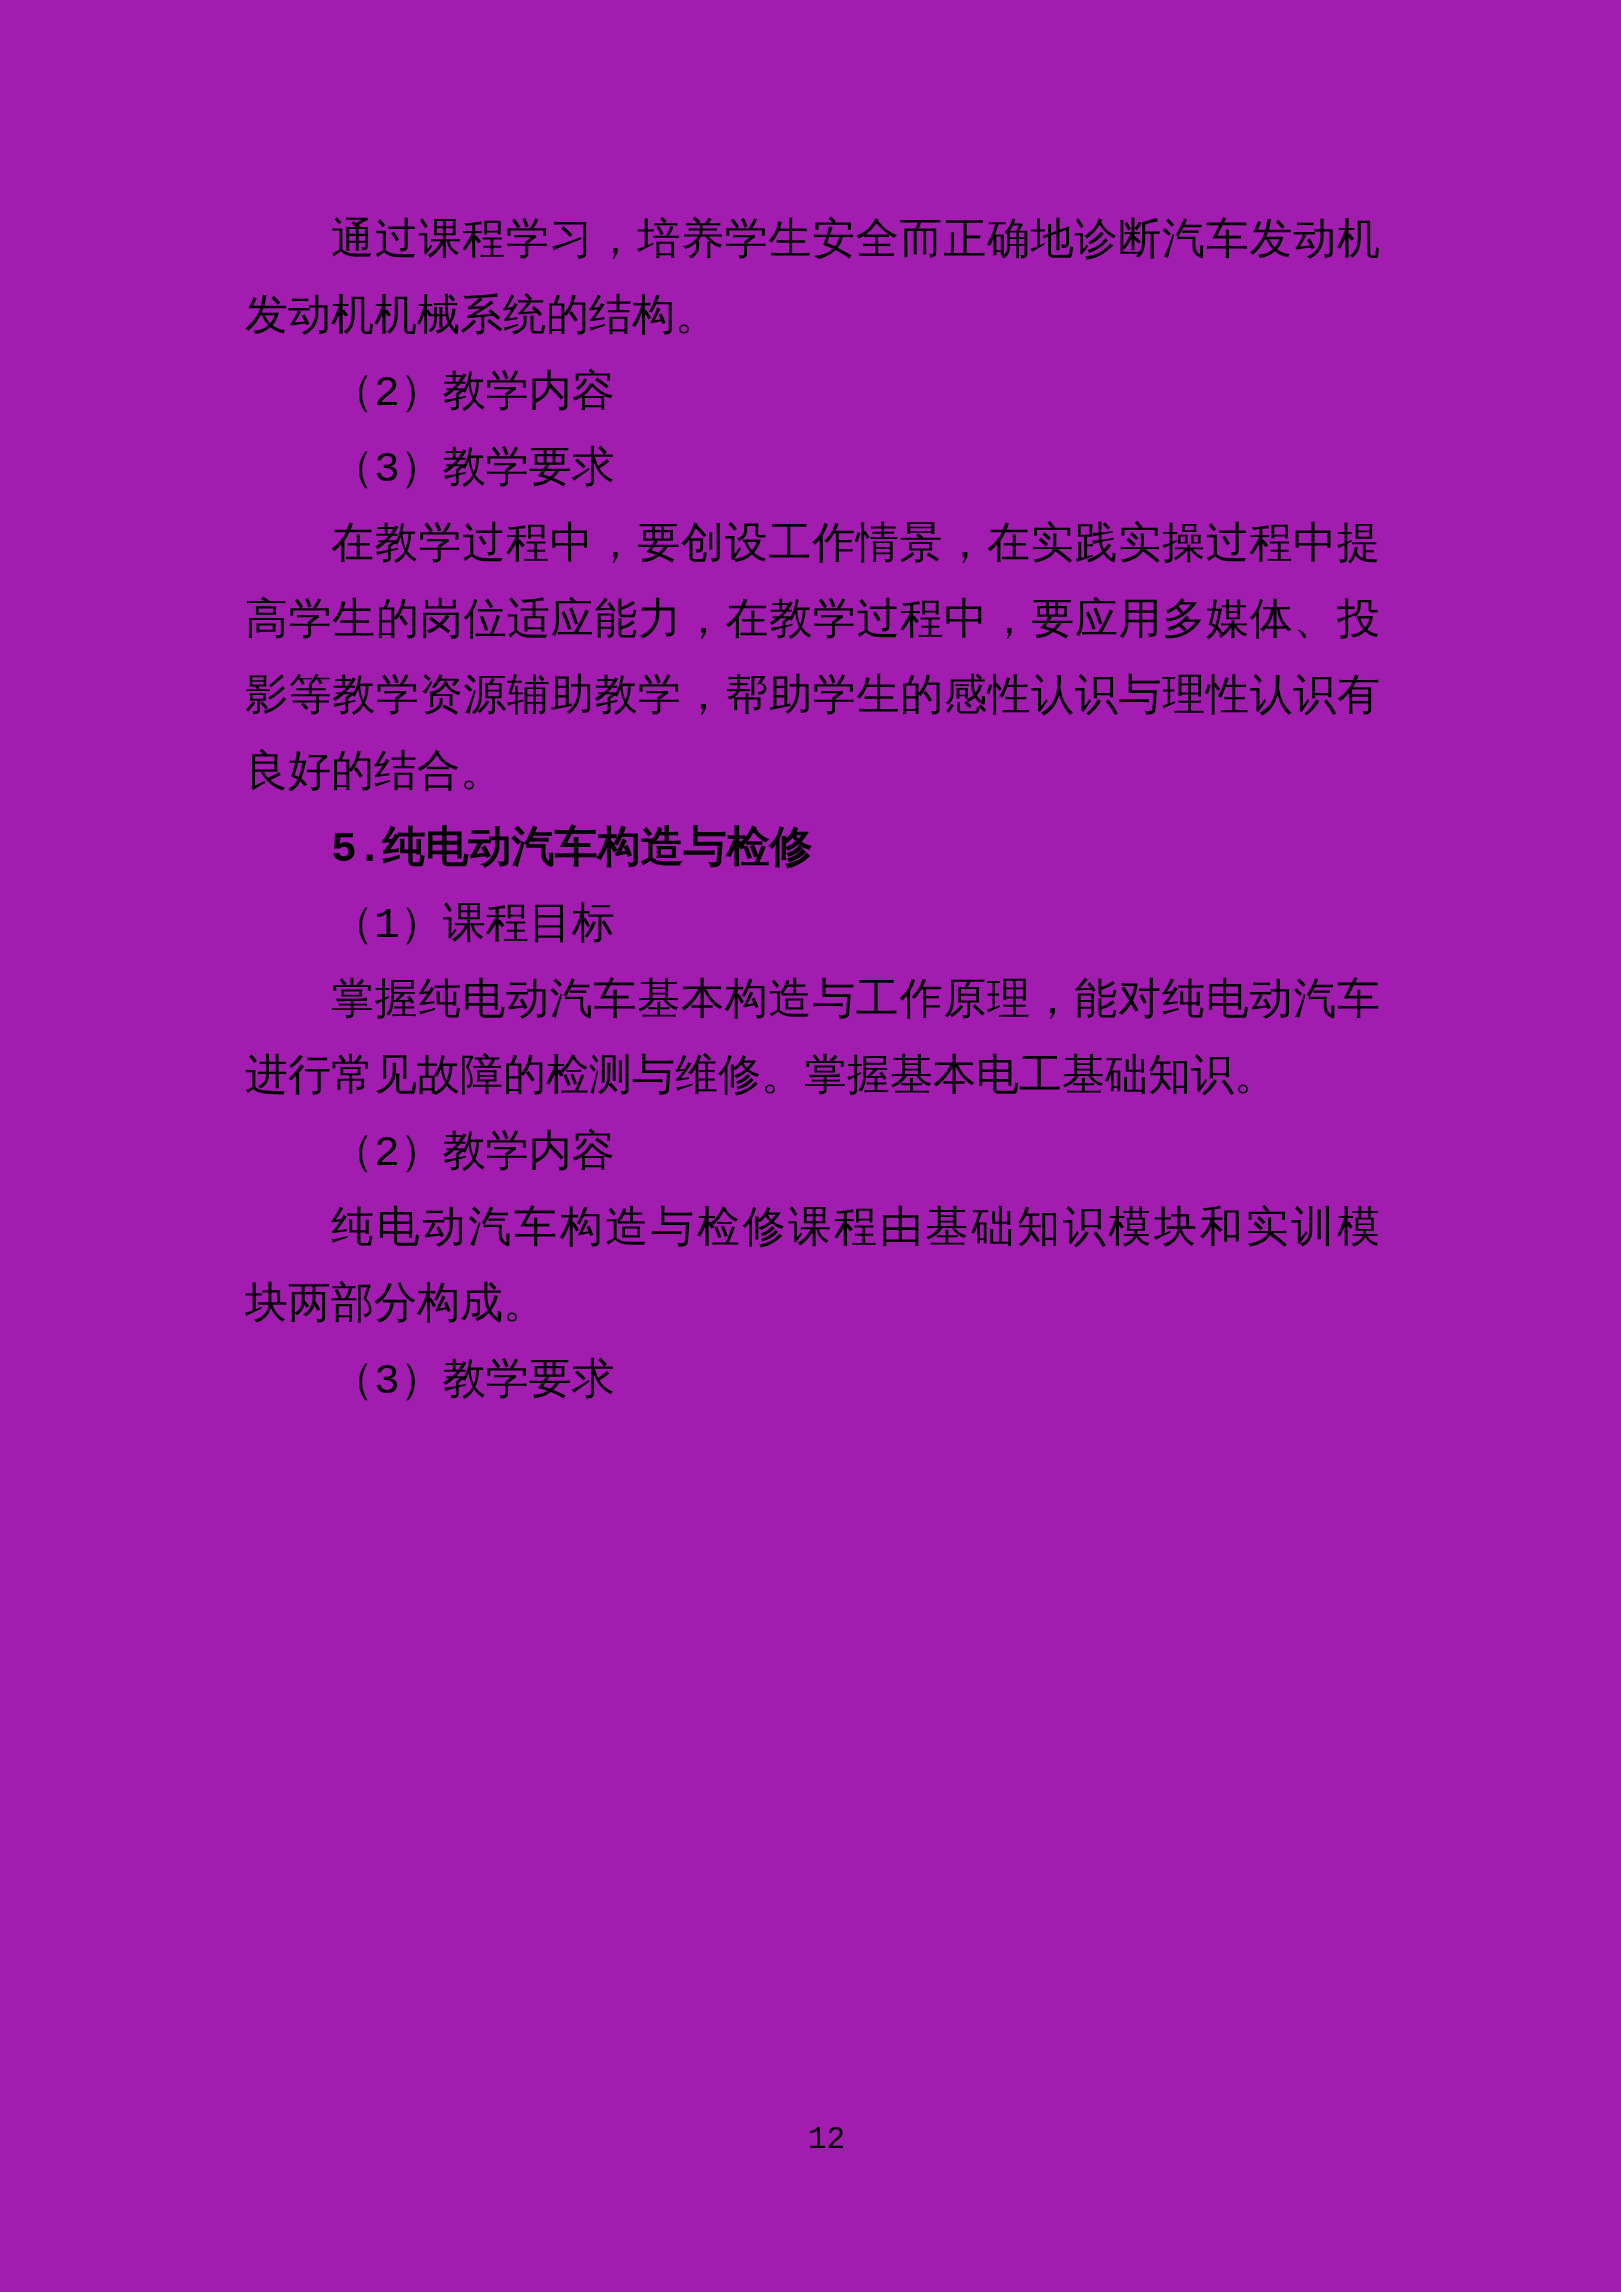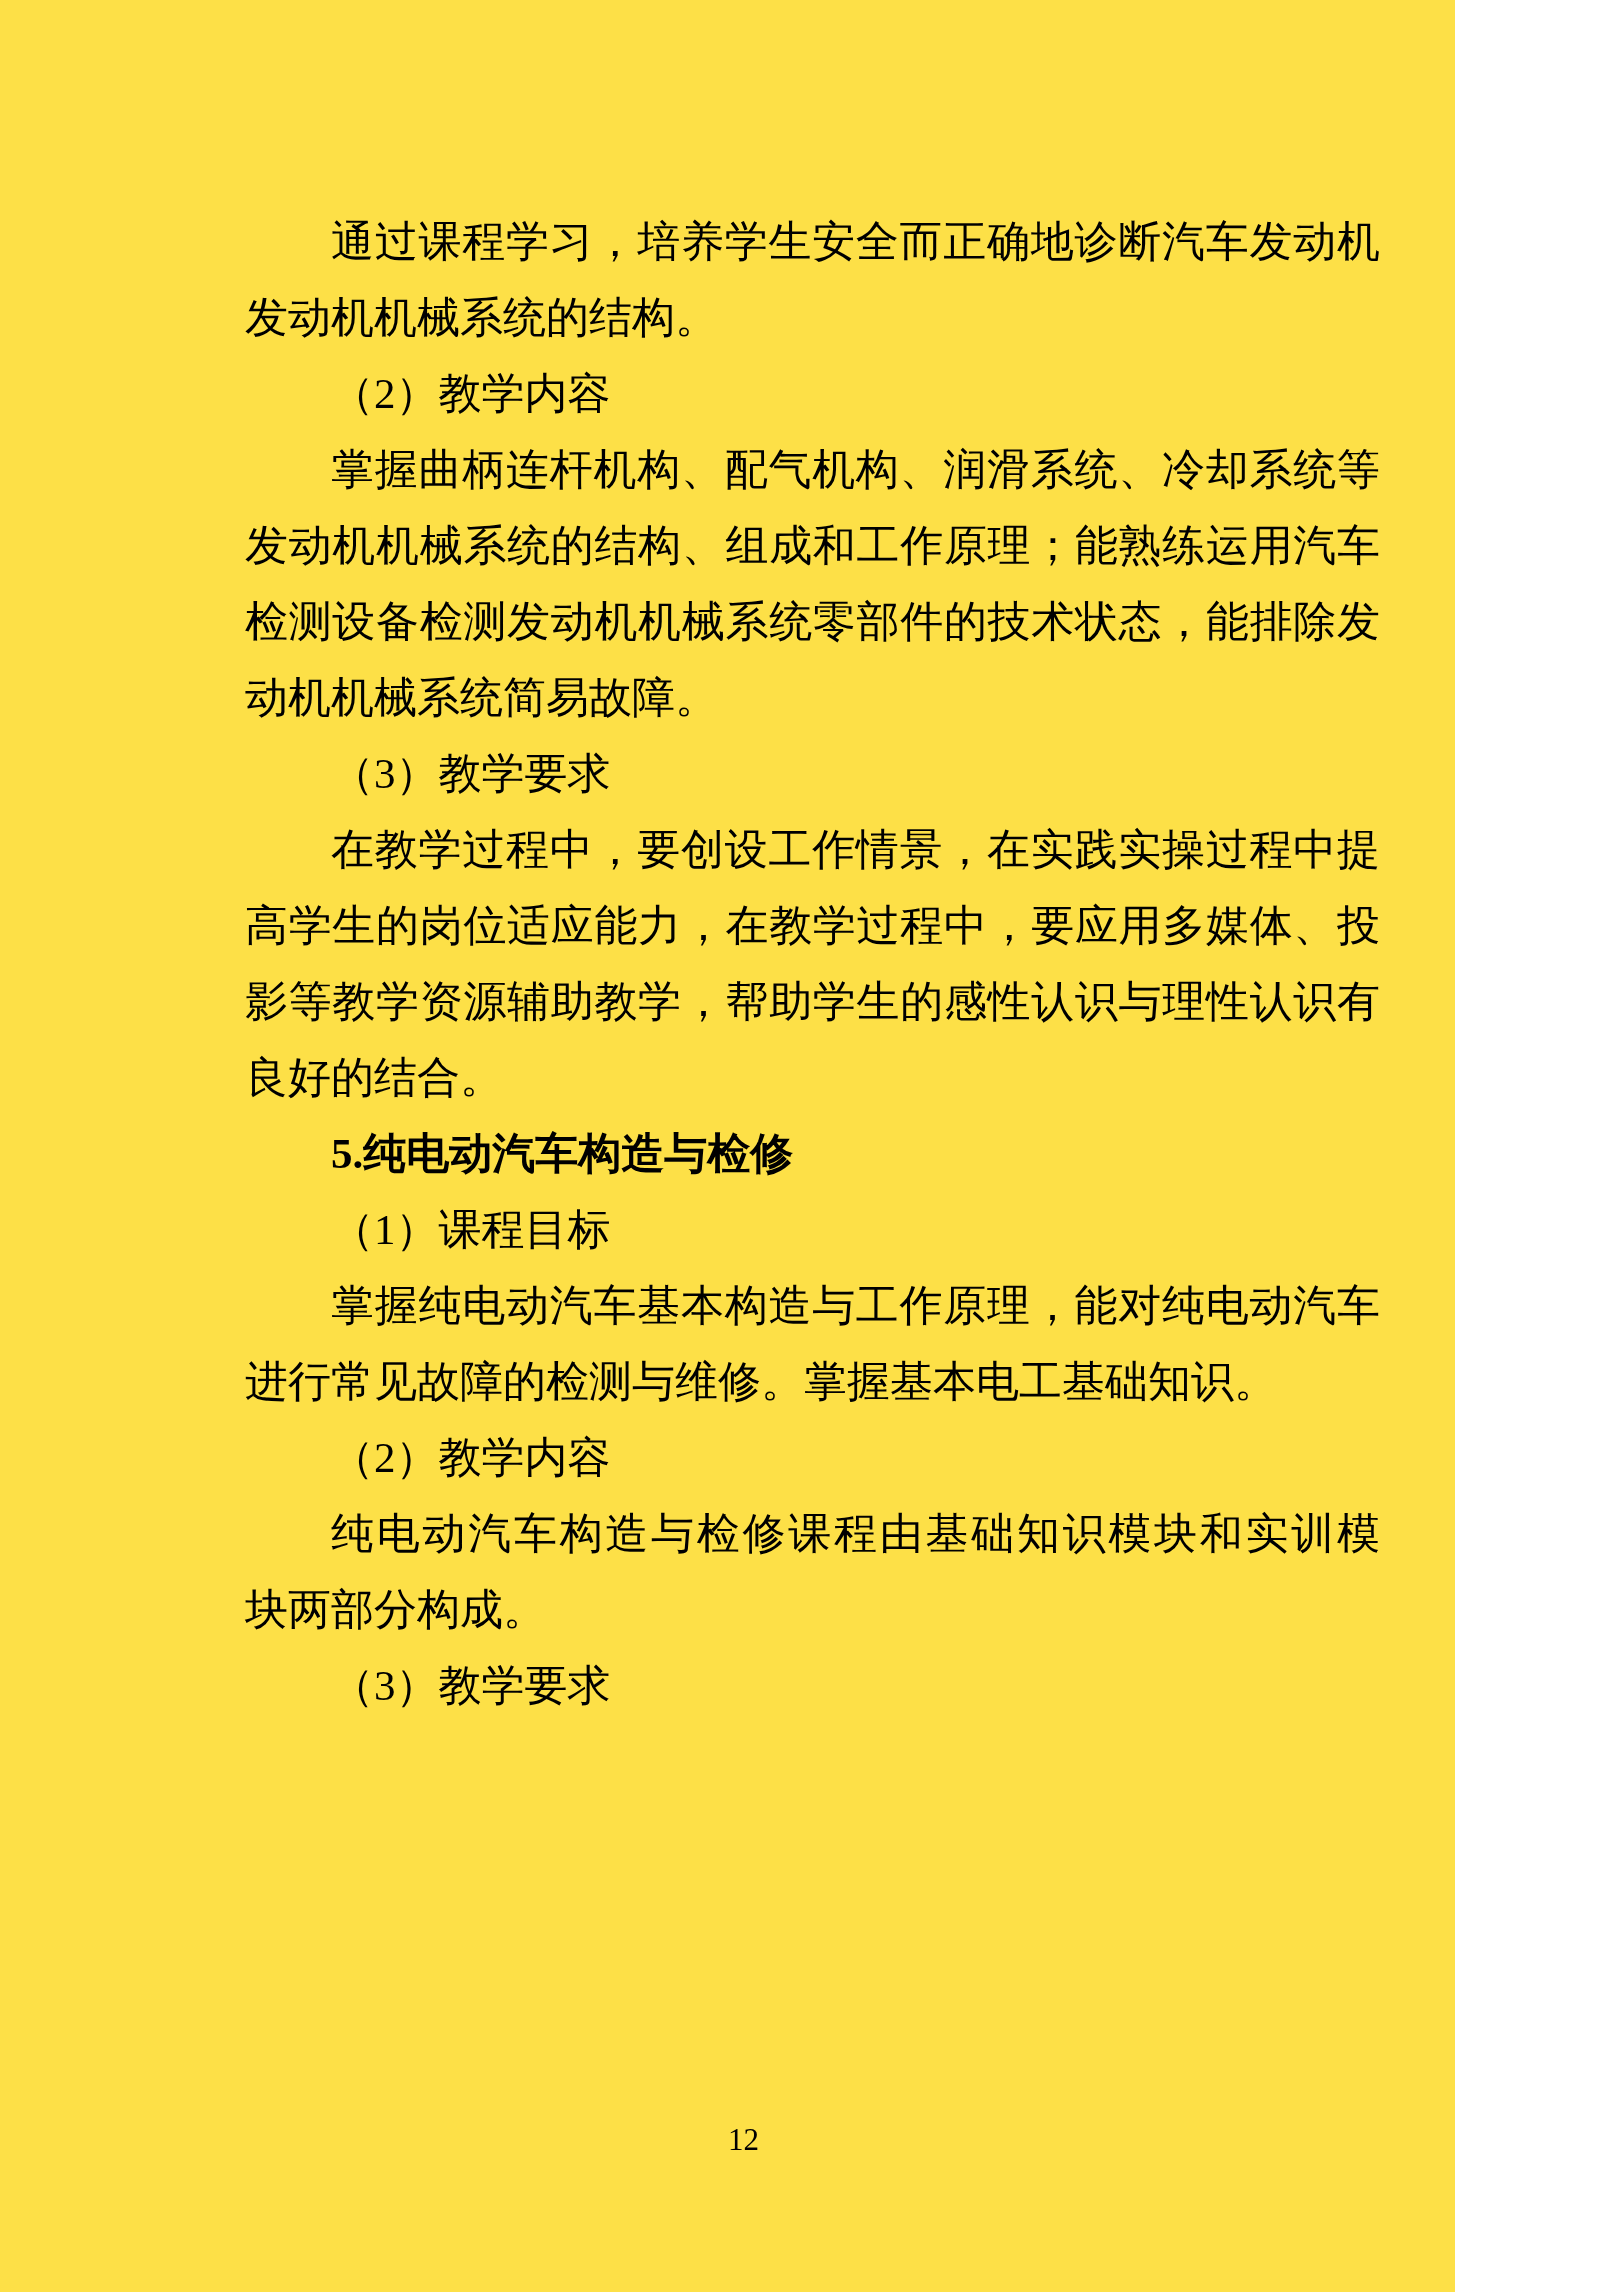--- a/index.html
+++ b/index.html
@@ -1,24 +1,24 @@
 <!DOCTYPE html>
 <html lang="zh"><head>
 <meta charset="utf-8">
 <style>
   * { margin: 0; padding: 0; box-sizing: border-box; }
   html, body { background: #ffffff; }
 
   .page {
     position: relative;
-    width: 1455px;
+    width: 1621px;
     height: 2293px;
-    background: #fde047;
+    background: #a21caf;
     color: #000000;
-    font-family: Liberation Serif, serif;
+    font-family: Liberation Mono, monospace;
     overflow: hidden;
   }
 
   .textblock {
     position: absolute;
     left: 245px;
     top: 204px;
     width: 1135px;
     font-size: 43px;
     line-height: 76px;
@@ -57,26 +57,20 @@
 
     <div class="para">
       <div class="line indent fill">通过课程学习，培养学生安全而正确地诊断汽车发动机</div>
       <div class="line">发动机机械系统的结构。</div>
     </div>
 
     <div class="para">
       <div class="line indent">（2）教学内容</div>
     </div>
 
-    <div class="para">
-      <div class="line indent fill">掌握曲柄连杆机构、配气机构、润滑系统、冷却系统等</div>
-      <div class="line fill">发动机机械系统的结构、组成和工作原理；能熟练运用汽车</div>
-      <div class="line fill">检测设备检测发动机机械系统零部件的技术状态，能排除发</div>
-      <div class="line">动机机械系统简易故障。</div>
-    </div>
 
     <div class="para">
       <div class="line indent">（3）教学要求</div>
     </div>
 
     <div class="para">
       <div class="line indent fill">在教学过程中，要创设工作情景，在实践实操过程中提</div>
       <div class="line fill">高学生的岗位适应能力，在教学过程中，要应用多媒体、投</div>
       <div class="line fill">影等教学资源辅助教学，帮助学生的感性认识与理性认识有</div>
       <div class="line">良好的结合。</div>

